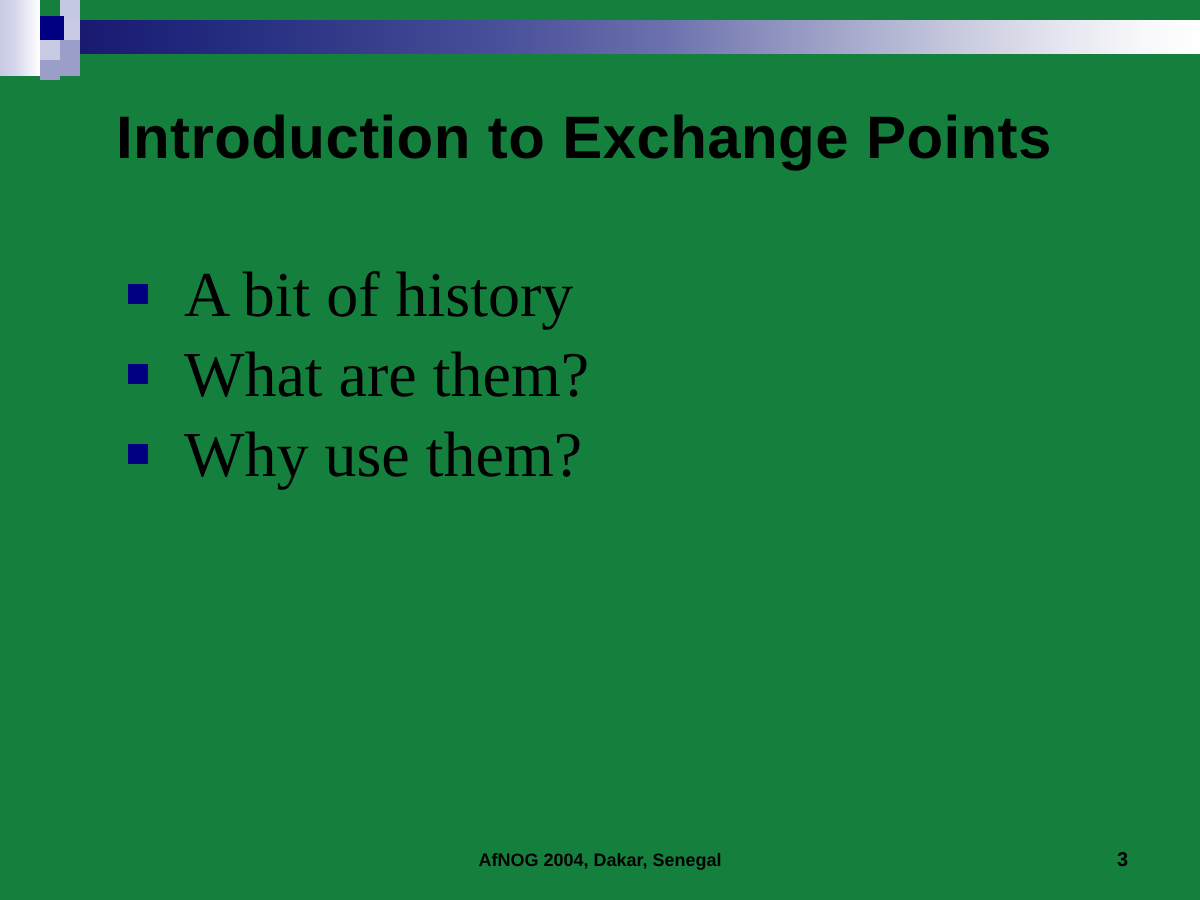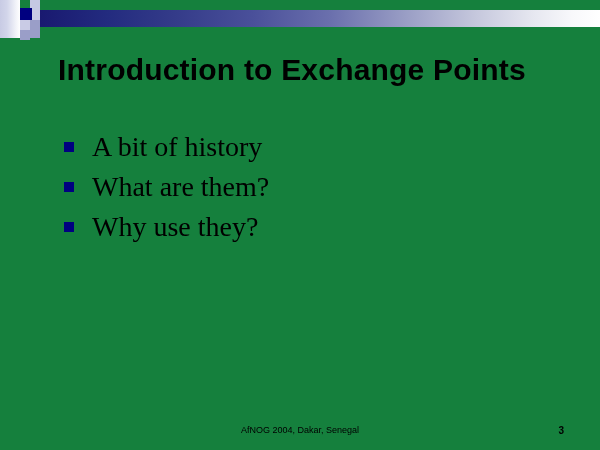--- a/index.html
+++ b/index.html
@@ -90,21 +90,21 @@
     width: 460px;
     list-style: none;
     margin: 0;
     padding: 0;
   }
   .bullet-item {
     position: relative;
     padding-left: 32px;
     margin: 0 0 10px 0;
     font-family: "Liberation Serif", serif;
-    font-size: 28px;
+    font-size: 32px;
     line-height: 30px;
     color: #000000;
   }
   .bullet-marker {
     position: absolute;
     left: 4px;
     top: 10px;
     width: 10px;
     height: 10px;
     background: #000080;
@@ -112,21 +112,21 @@
 
   
   .footer-text {
     position: absolute;
     left: 0;
     top: 425px;
     width: 600px;
     text-align: center;
     font-family: "Liberation Sans", sans-serif;
     font-size: 9px;
-    font-weight: normal;
+    font-weight: bold;
     color: #000000;
   }
   .page-number {
     position: absolute;
     right: 36px;
     top: 425px;
     font-family: "Liberation Sans", sans-serif;
     font-size: 10px;
     font-weight: bold;
     color: #000000;
@@ -155,21 +155,21 @@
     <li class="bullet-item">
       <span class="bullet-marker"></span>
       <span>A bit of history</span>
     </li>
     <li class="bullet-item">
       <span class="bullet-marker"></span>
       <span>What are them?</span>
     </li>
     <li class="bullet-item">
       <span class="bullet-marker"></span>
-      <span>Why use they?</span>
+      <span>Why use them?</span>
     </li>
   </ul>
 
   <div class="footer-text">AfNOG 2004, Dakar, Senegal</div>
 
   <div class="page-number">3</div>
 
 </div>
 
 </body></html>

